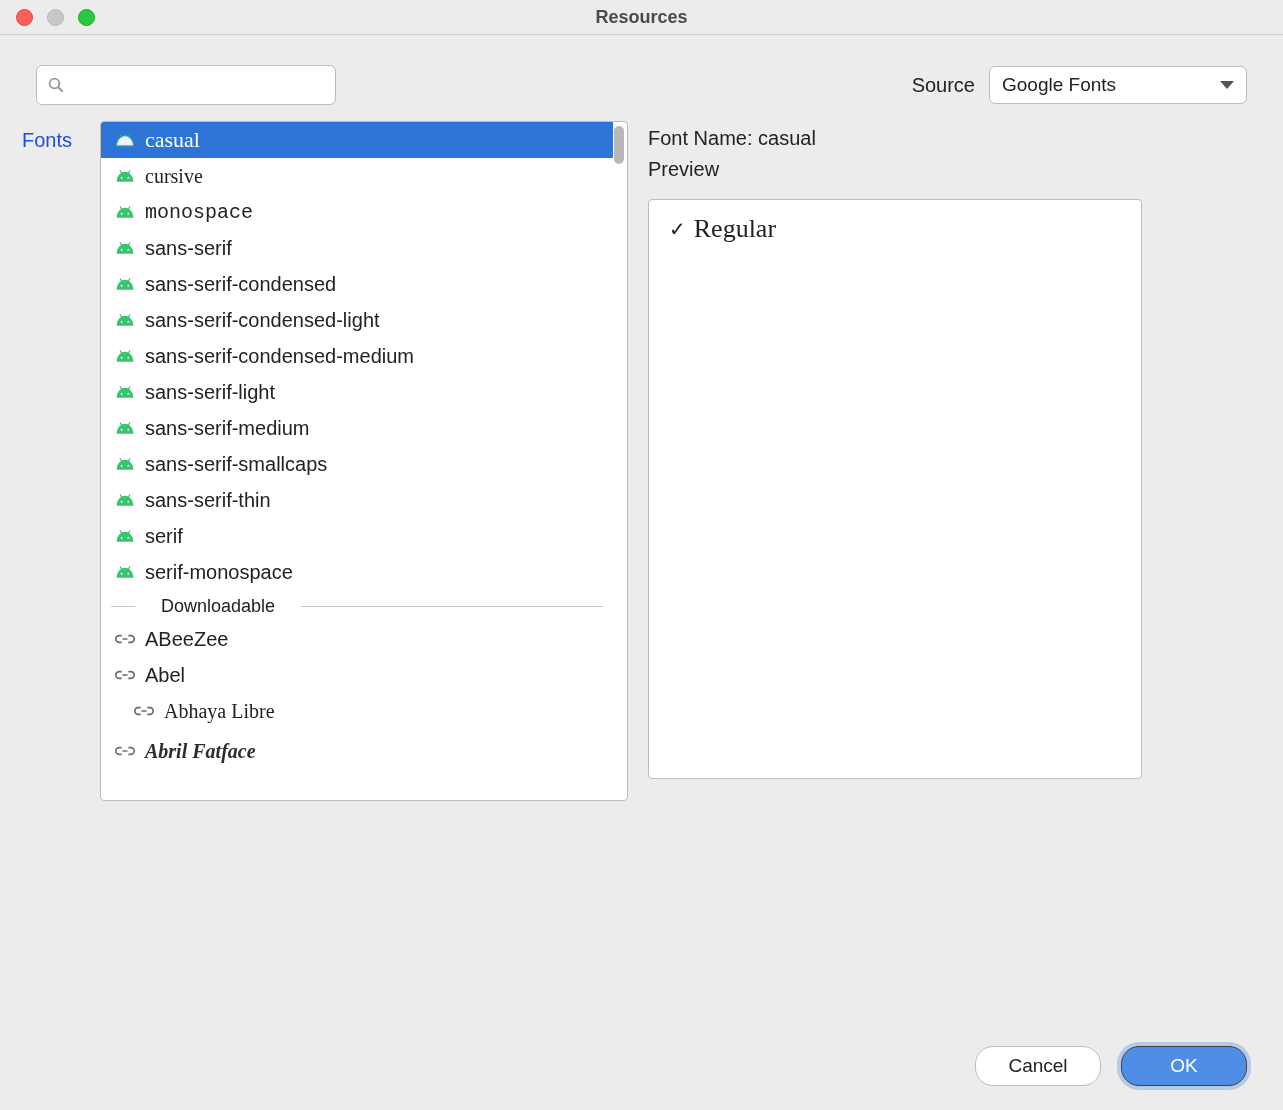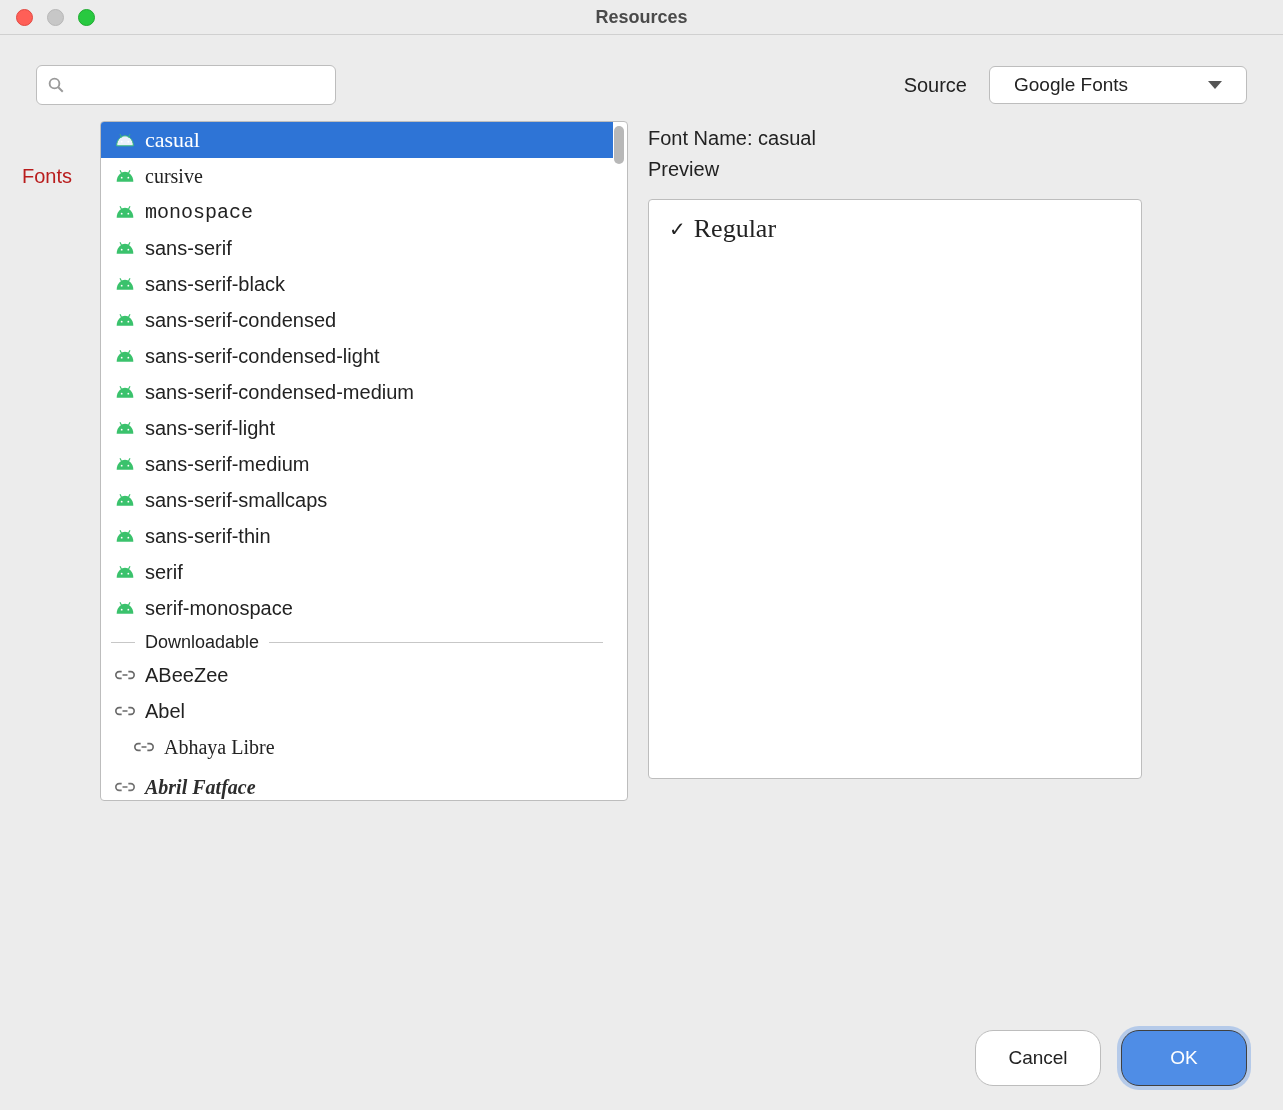--- a/index.html
+++ b/index.html
@@ -42,21 +42,21 @@
       text-align: center;
       font-size: 18px;
       font-weight: 600;
       color: #4a4a4a;
       pointer-events: none;
     }
     .toolbar {
       display: flex;
       align-items: center;
       padding: 30px 36px 16px 36px;
-      gap: 16px;
+      gap: 8px;
     }
     .search-box {
       width: 300px;
       height: 40px;
       border: 1px solid #bdbdbd;
       border-radius: 6px;
       background: #fff;
       display: flex;
       align-items: center;
       padding: 0 10px;
@@ -81,21 +81,21 @@
     }
     .source-select {
       width: 258px;
       height: 38px;
       border: 1px solid #bdbdbd;
       border-radius: 6px;
       background: #fff;
       display: flex;
       align-items: center;
       justify-content: space-between;
-      padding: 0 24px;
+      padding: 0 12px;
       font-size: 19px;
       color: #222;
     }
     .chevron {
       width: 0; height: 0;
       border-left: 7px solid transparent;
       border-right: 7px solid transparent;
       border-top: 8px solid #555;
     }
     .main {
@@ -103,24 +103,23 @@
       padding: 0 36px 0 22px;
       gap: 20px;
     }
     .left-col {
       display: flex;
       align-items: flex-start;
       gap: 14px;
     }
     .fonts-label {
       font-size: 20px;
-      color: #b91c1c;
+      color: #1d4ed8;
       padding-top: 8px;
       width: 64px;
-      margin-top: 36px;
     }
     .font-list {
       width: 528px;
       height: 680px;
       border: 1px solid #bdbdbd;
       border-radius: 4px;
       background: #fff;
       overflow: hidden;
       position: relative;
     }
@@ -160,21 +159,21 @@
     .font-item.abhaya { font-family: Georgia, serif; padding-left: 33px; }
     .font-item.abril { font-family: Georgia, serif; font-weight: bold; font-style: italic;}
     .android-svg { width: 20px; height: 16px; flex-shrink: 0; }
     .link-svg { width: 20px; height: 16px; flex-shrink: 0; }
     .section-divider {
       display: flex;
       align-items: center;
       padding: 6px 10px 4px 10px;
       font-size: 18px;
       color: #222;
-      gap: 10px;
+      gap: 26px;
     }
     .line {
       flex: 1;
       height: 1px;
       background: #c7c7c7;
     }
     .line.short { flex: 0 0 24px; }
     .right-col {
       flex: 1;
       padding-top: 6px;
@@ -212,21 +211,21 @@
     }
     .footer {
       position: absolute;
       bottom: 24px;
       right: 36px;
       display: flex;
       gap: 20px;
     }
     .btn {
       min-width: 126px;
-      height: 56px;
+      height: 40px;
       border-radius: 18px;
       font-size: 19px;
       display: flex;
       align-items: center;
       justify-content: center;
       cursor: default;
     }
     .btn-cancel {
       background: #fff;
       border: 1px solid #bdbdbd;
@@ -305,30 +304,20 @@
         </div>
         <div class="font-item">
           <svg class="android-svg" viewBox="0 0 24 14">
               <path fill="#3ac26c" d="M2 14 C2 6 8 2 12 2 C16 2 22 6 22 14 Z"></path>
               <circle cx="8" cy="9" r="1.1" fill="#fff"></circle>
               <circle cx="16" cy="9" r="1.1" fill="#fff"></circle>
               <line x1="6" y1="0" x2="8" y2="4" stroke="#3ac26c" stroke-width="1.4"></line>
               <line x1="18" y1="0" x2="16" y2="4" stroke="#3ac26c" stroke-width="1.4"></line>
             </svg>
           <span>sans-serif</span>
-        </div>
-        <div class="font-item">
-          <svg class="android-svg" viewBox="0 0 24 14">
-              <path fill="#3ac26c" d="M2 14 C2 6 8 2 12 2 C16 2 22 6 22 14 Z"></path>
-              <circle cx="8" cy="9" r="1.1" fill="#fff"></circle>
-              <circle cx="16" cy="9" r="1.1" fill="#fff"></circle>
-              <line x1="6" y1="0" x2="8" y2="4" stroke="#3ac26c" stroke-width="1.4"></line>
-              <line x1="18" y1="0" x2="16" y2="4" stroke="#3ac26c" stroke-width="1.4"></line>
-            </svg>
-          <span>sans-serif-black</span>
         </div>
         <div class="font-item">
           <svg class="android-svg" viewBox="0 0 24 14">
               <path fill="#3ac26c" d="M2 14 C2 6 8 2 12 2 C16 2 22 6 22 14 Z"></path>
               <circle cx="8" cy="9" r="1.1" fill="#fff"></circle>
               <circle cx="16" cy="9" r="1.1" fill="#fff"></circle>
               <line x1="6" y1="0" x2="8" y2="4" stroke="#3ac26c" stroke-width="1.4"></line>
               <line x1="18" y1="0" x2="16" y2="4" stroke="#3ac26c" stroke-width="1.4"></line>
             </svg>
           <span>sans-serif-condensed</span>

